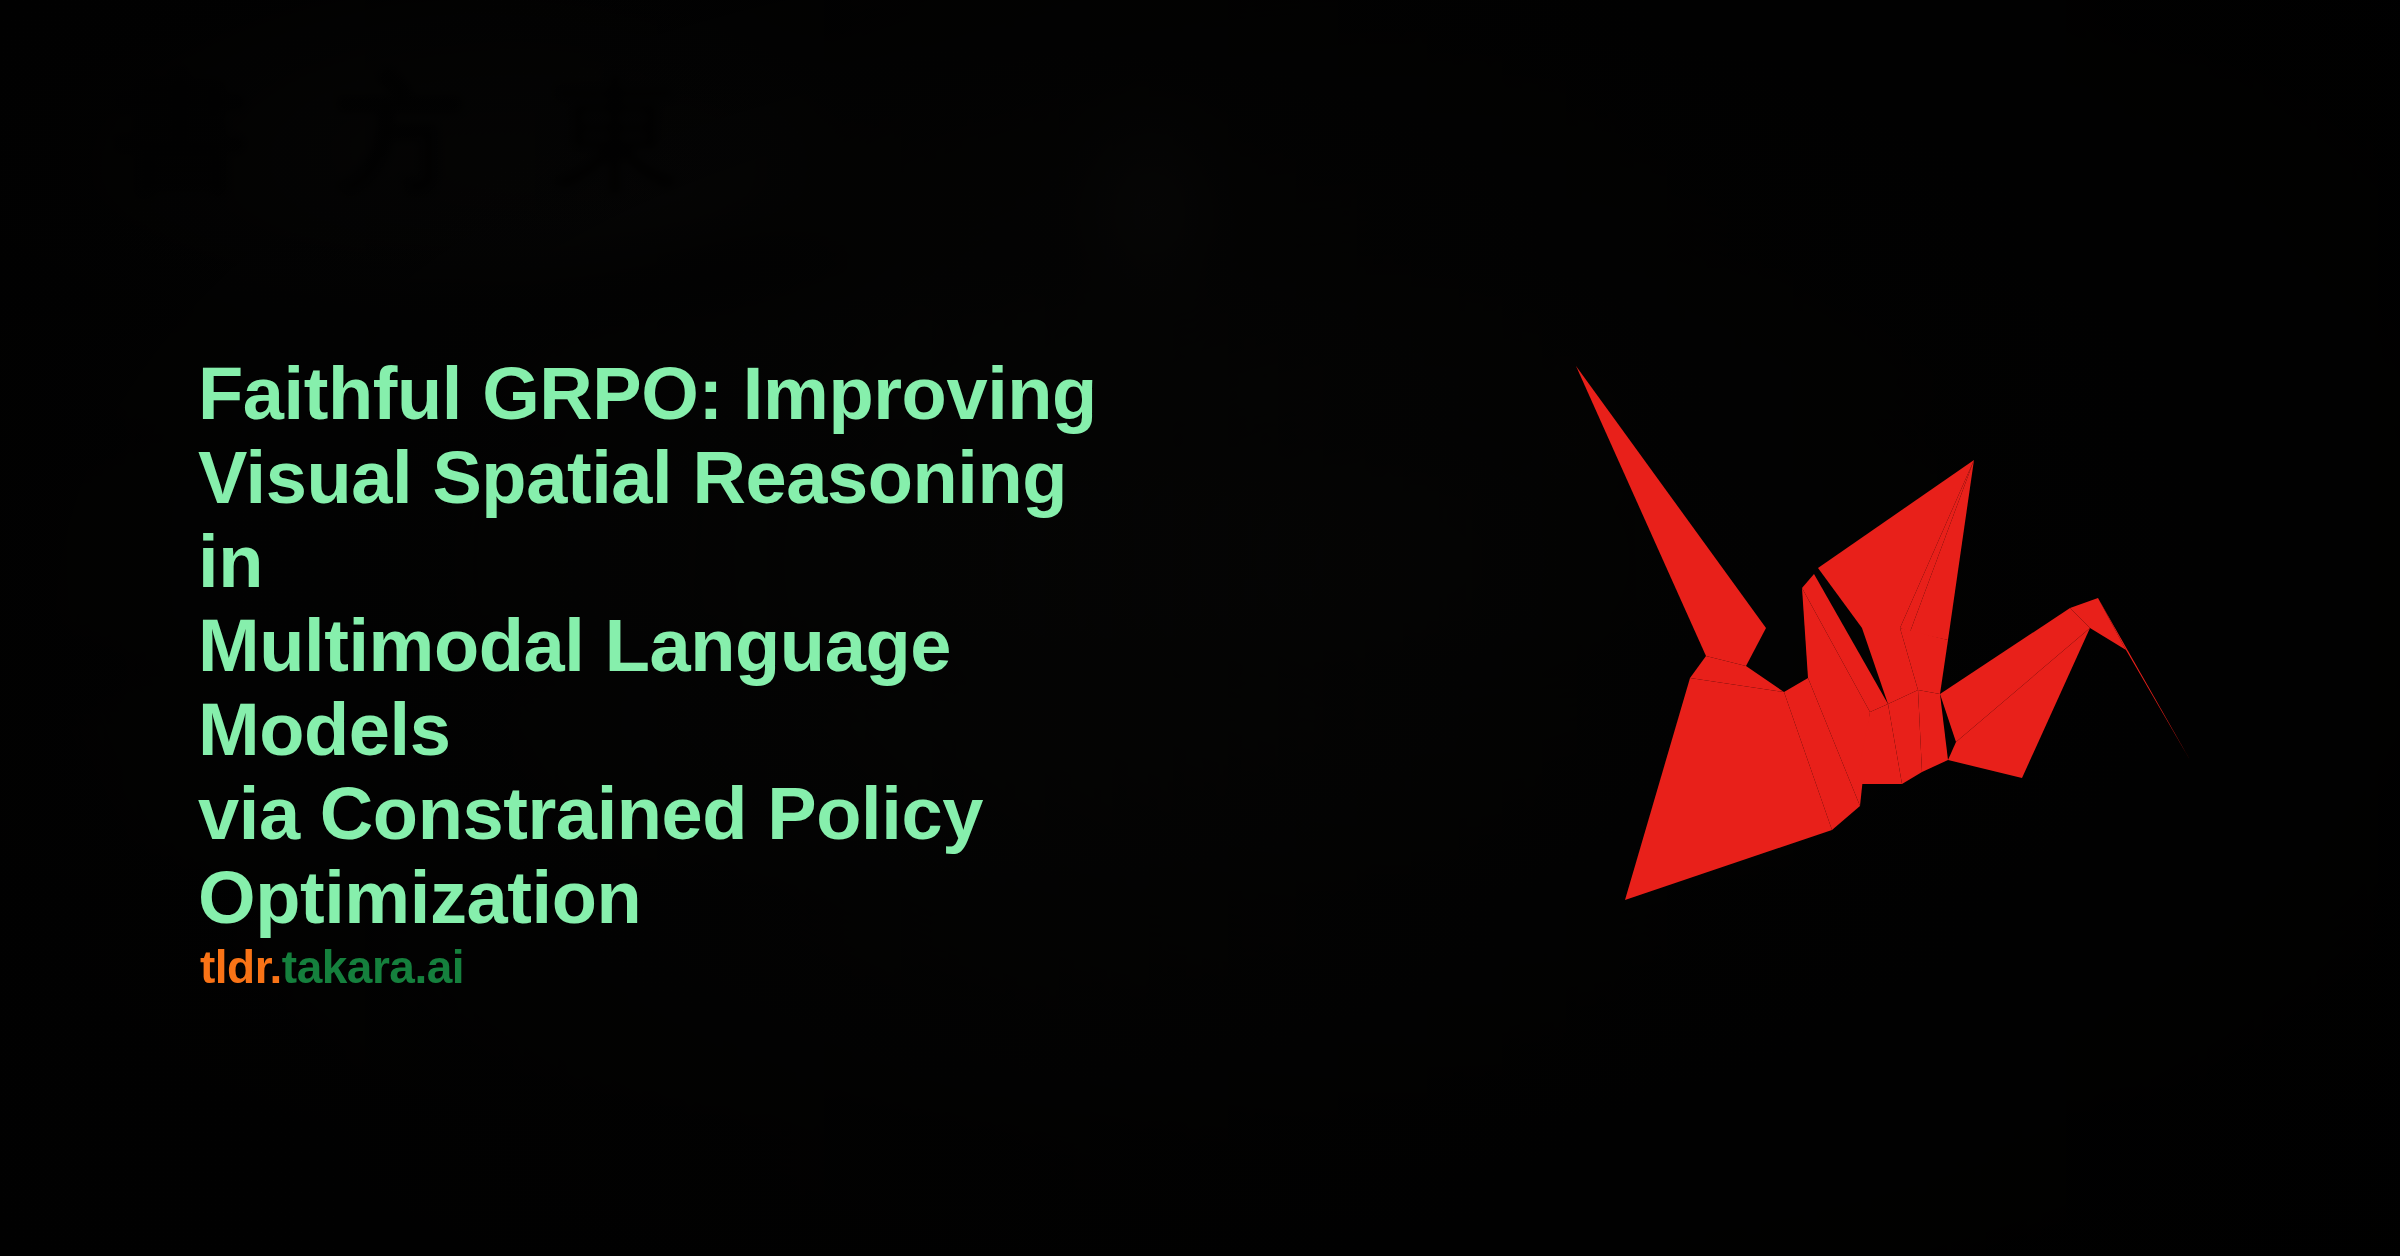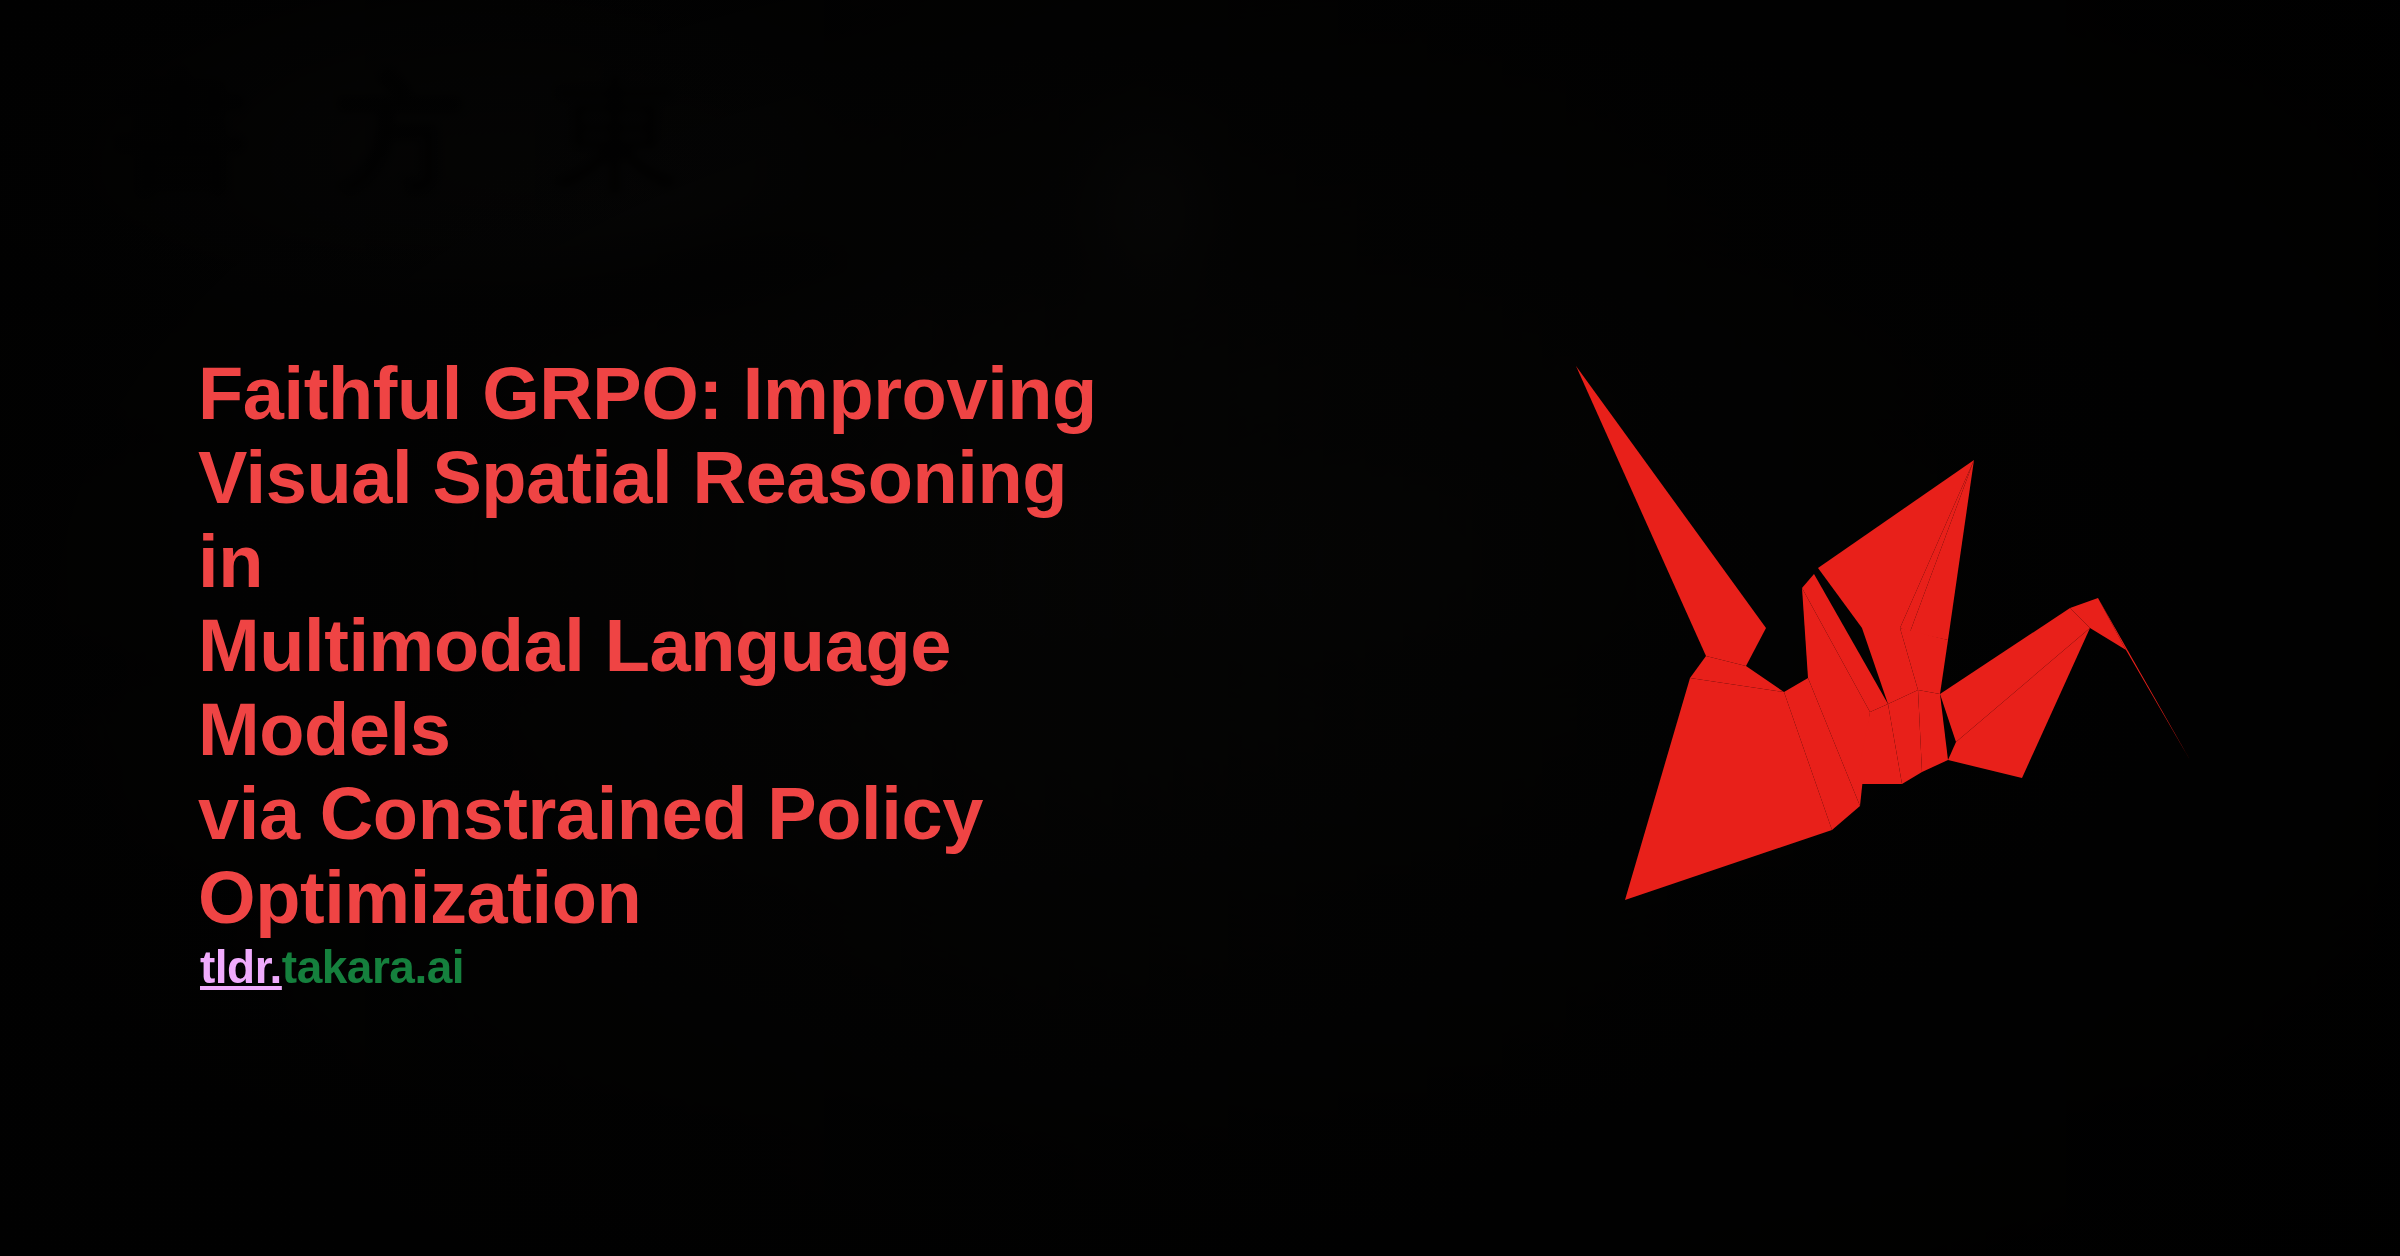--- a/index.html
+++ b/index.html
@@ -96,41 +96,41 @@
     position: absolute;
     inset: 0;
   }
 
   .title {
     position: absolute;
     left: 198px;
     top: 352px;
     width: 900px;
     margin: 0;
-    color: #ef4444;
+    color: #86efac;
     font-family: "Liberation Sans", "DejaVu Sans", sans-serif;
     font-size: 74px;
     font-weight: 700;
     line-height: 84px;
     letter-spacing: -0.4px;
     white-space: pre-line;
   }
 
   .brand {
     position: absolute;
     left: 200px;
     top: 944px;
     font-family: "Liberation Sans", "DejaVu Sans", sans-serif;
     font-size: 46px;
     font-weight: 700;
     letter-spacing: -0.5px;
     line-height: 1;
     white-space: nowrap;
   }
-  .brand .tldr { color: #f0abfc; text-decoration: underline; }
+  .brand .tldr { color: #f97316; }
   .brand .takara { color: #15803d; }
 
   .crane {
     position: absolute;
     left: 1570px;
     top: 360px;
     width: 640px;
     height: 540px;
   }
   .crane svg { display: block; width: 100%; height: 100%; }

